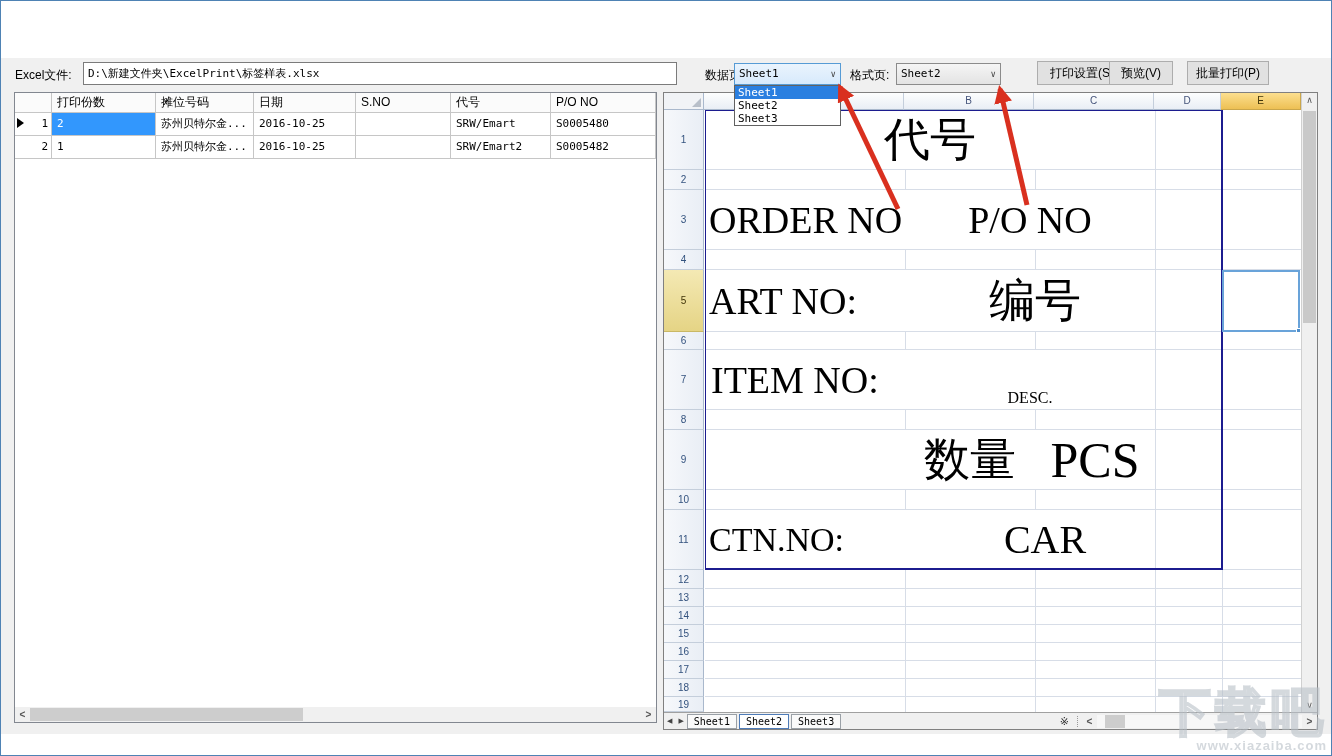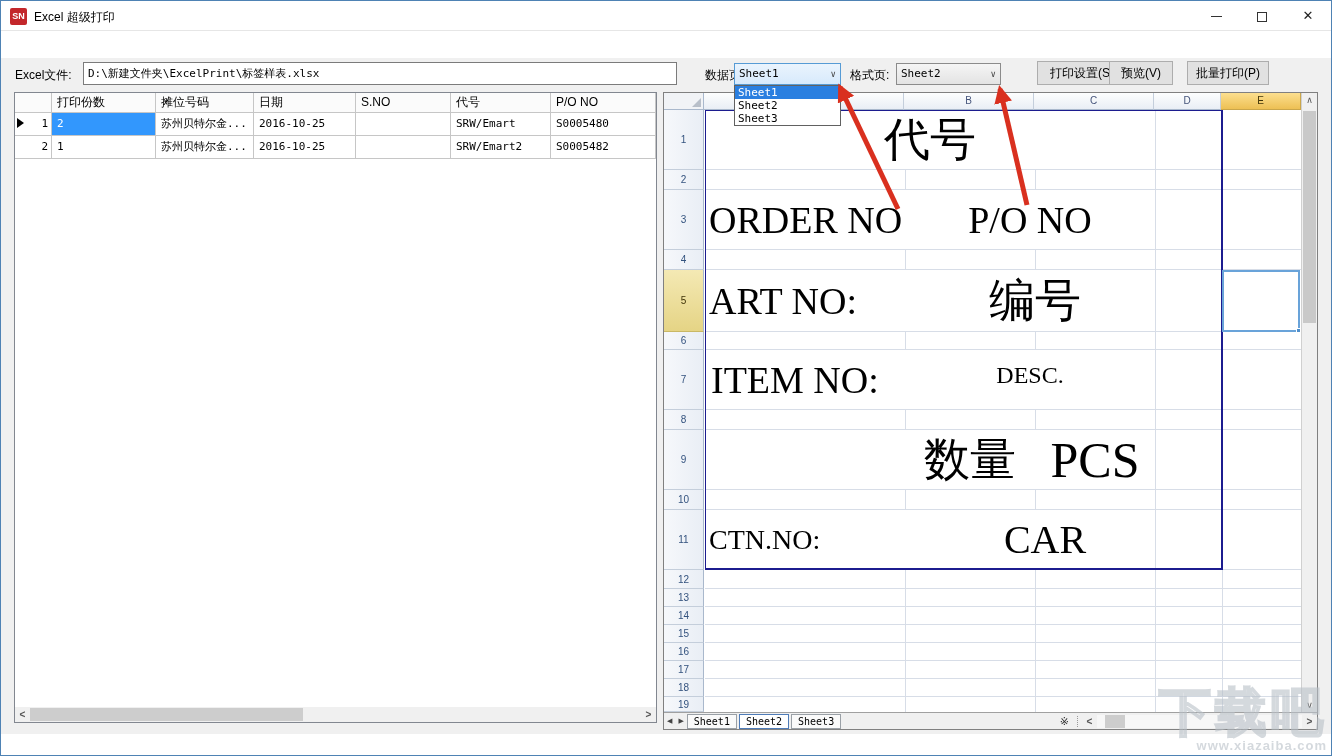--- a/index.html
+++ b/index.html
@@ -109,27 +109,20 @@
             font-family:"Liberation Sans",sans-serif; line-height:52px; }
   #wm-url { font-size:13px; color:#b9c0c8; font-weight:bold; letter-spacing:1px; }
   
   #arrows { position:absolute; left:0; top:0; width:1332px; height:756px; z-index:50; pointer-events:none; }
 </style>
 </head>
 <body>
 
 <div id="window">
 
-  <div id="titlebar">
-    <div id="appicon">SN</div>
-    <div id="wtitle">Excel 超级打印</div>
-    <div class="wctl" id="btn-min"><span class="bar"></span></div>
-    <div class="wctl" id="btn-max"><span class="box"></span></div>
-    <div class="wctl" id="btn-close"><span>✕</span></div>
-  </div>
 
 
   <div id="toolbar">
     <span class="tlabel" id="lbl-file">Excel文件:</span>
     <input id="file-input" readonly="" value="D:\新建文件夹\ExcelPrint\标签样表.xlsx" style="">
     <span class="tlabel" id="lbl-data">数据页:</span>
     <div class="combo" id="combo-data">
       <span>Sheet1</span>
       <span class="arrow">∨</span>
     </div>
@@ -252,24 +245,24 @@
       <div class="patch" style="top:240px;height:59px"></div>
       <div class="patch" style="top:320px;height:59px"></div>
       <div class="patch" style="top:400px;height:59px"></div>
 
       <div class="ctext cent" style="left:0;  top:0;    width:450px; height:59px; font-size:46px">代号</div>
       <div class="ctext" style="left:4px;top:80px; width:196px; height:59px; font-size:38px">ORDER NO</div>
       <div class="ctext cent" style="left:200px;top:80px; width:250px; height:59px; font-size:38px">P/O NO</div>
       <div class="ctext" style="left:4px;top:160px;width:196px; height:61px; font-size:38px">ART NO:</div>
       <div class="ctext cent" style="left:210px;top:160px;width:240px;height:61px; font-size:46px">编号</div>
       <div class="ctext" style="left:6px;top:240px;width:196px; height:59px; font-size:38px">ITEM NO:</div>
-      <div class="ctext cent" style="left:200px;top:228px;width:250px;height:59px; font-size:24px; align-items:flex-end; padding-bottom:8px">DESC.</div>
+      <div class="ctext cent" style="left:200px;top:246px;width:250px;height:59px; font-size:16px; align-items:flex-end; padding-bottom:8px">DESC.</div>
       <div class="ctext cent" style="left:200px;top:320px;width:130px;height:59px; font-size:46px">数量</div>
       <div class="ctext cent" style="left:330px;top:320px;width:120px;height:59px; font-size:50px">PCS</div>
-      <div class="ctext" style="left:4px;top:400px;width:196px; height:59px; font-size:28px">CTN.NO:</div>
+      <div class="ctext" style="left:4px;top:400px;width:196px; height:59px; font-size:34px">CTN.NO:</div>
       <div class="ctext cent" style="left:215px;top:400px;width:250px;height:59px; font-size:40px">CAR</div>
 
       <div id="print-border"></div>
       <div id="active-cell">
           <span class="handle"></span>
         </div>
     </div>
 
     <div id="vscroll">
       <div class="vs-arrow" id="vs-up">∧</div>

